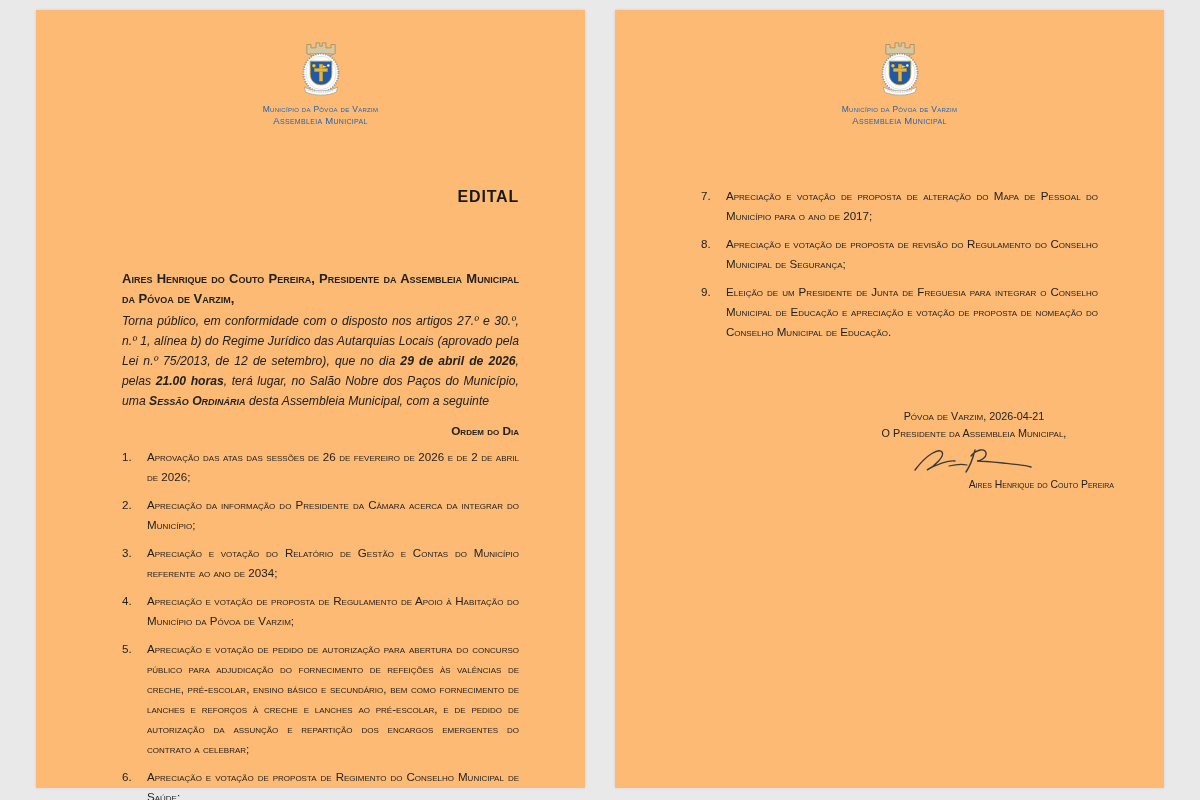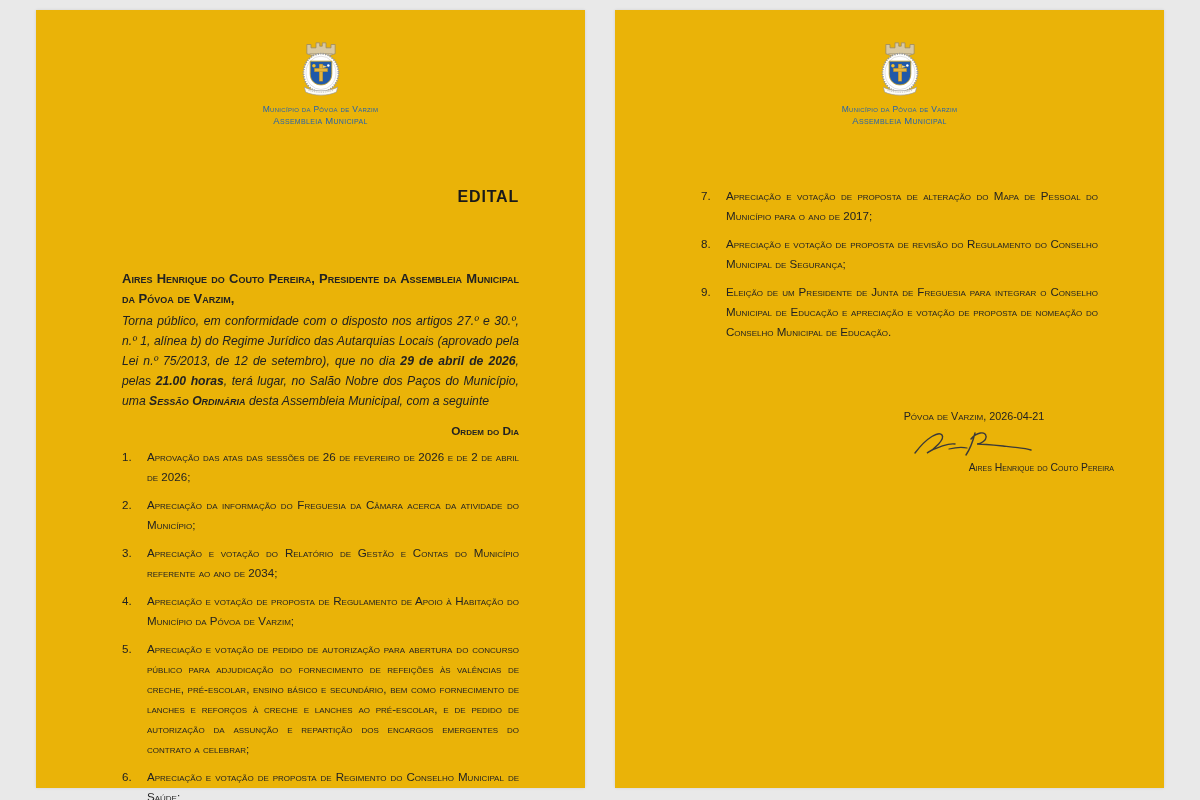--- a/index.html
+++ b/index.html
@@ -9,21 +9,21 @@
     font-family: "Liberation Sans", sans-serif;
     color: #222;
     position: relative;
     overflow: hidden;
   }
   .page {
     position: absolute;
     top: 10px;
     width: 549px;
     height: 778px;
-    background: #eab308;
+    background: #fdba74;
     box-shadow: 0 0 3px rgba(0,0,0,0.10);
   }
   .page-1 { left: 36px; }
   .page-2 { left: 615px; }
   .content {
     padding: 26px 66px 0 86px;
     height: 100%;
   }
   
   .crest-block { text-align: center; }
@@ -135,21 +135,21 @@
 
     <div class="agenda-heading">Ordem do Dia</div>
 
     <div class="agenda-list">
         <div class="agenda-item">
           <span class="num">1.</span>
           <span class="txt">Aprovação das atas das sessões de 26 de fevereiro de 2026 e de 2 de abril de 2026;</span>
         </div>
         <div class="agenda-item">
           <span class="num">2.</span>
-          <span class="txt">Apreciação da informação do Freguesia da Câmara acerca da atividade do Município;</span>
+          <span class="txt">Apreciação da informação do Presidente da Câmara acerca da integrar do Município;</span>
         </div>
         <div class="agenda-item">
           <span class="num">3.</span>
           <span class="txt">Apreciação e votação do Relatório de Gestão e Contas do Município referente ao ano de 2034;</span>
         </div>
         <div class="agenda-item">
           <span class="num">4.</span>
           <span class="txt">Apreciação e votação de proposta de Regulamento de Apoio à Habitação do Município da Póvoa de Varzim;</span>
         </div>
         <div class="agenda-item">
@@ -199,20 +199,21 @@
           <span class="txt">Apreciação e votação de proposta de revisão do Regulamento do Conselho Municipal de Segurança;</span>
         </div>
         <div class="agenda-item">
           <span class="num">9.</span>
           <span class="txt">Eleição de um Presidente de Junta de Freguesia para integrar o Conselho Municipal de Educação e apreciação e votação de proposta de nomeação do Conselho Municipal de Educação.</span>
         </div>
       </div>
 
     <div class="closing">
       <div>Póvoa de Varzim, 2026-04-21</div>
+      <div>O Presidente da Assembleia Municipal,</div>
       <div class="sig">
         <svg width="130" height="34" viewBox="0 0 130 34">
           <path d="M6,26 C18,10 30,4 33,8 C36,12 26,22 18,26 C28,20 40,16 46,17" fill="none" stroke="#3a3a3a" stroke-width="1.4" stroke-linecap="round"></path>
           <path d="M40,22 C48,20 54,20 58,21" fill="none" stroke="#3a3a3a" stroke-width="1.2" stroke-linecap="round"></path>
           <path d="M66,6 C64,14 61,22 57,28 M62,12 C68,5 76,4 77,9 C78,13 72,17 68,17 C74,17 84,18 94,19 C104,20 116,21 122,23" fill="none" stroke="#3a3a3a" stroke-width="1.4" stroke-linecap="round"></path>
         </svg>
       </div>
       <div class="signer-name">Aires Henrique do Couto Pereira</div>
     </div>
 

